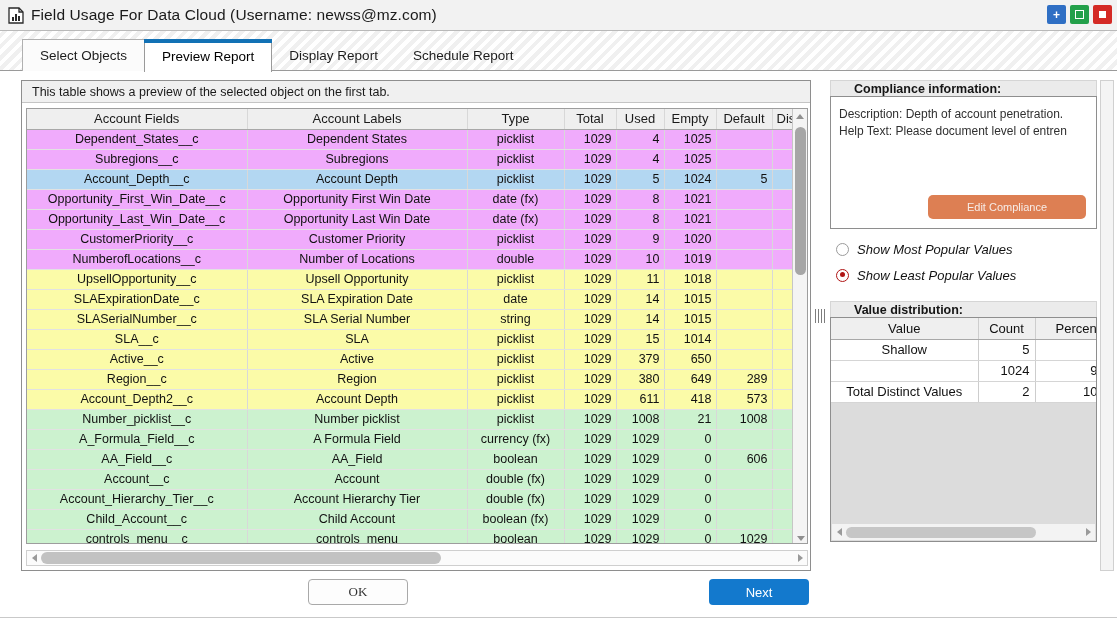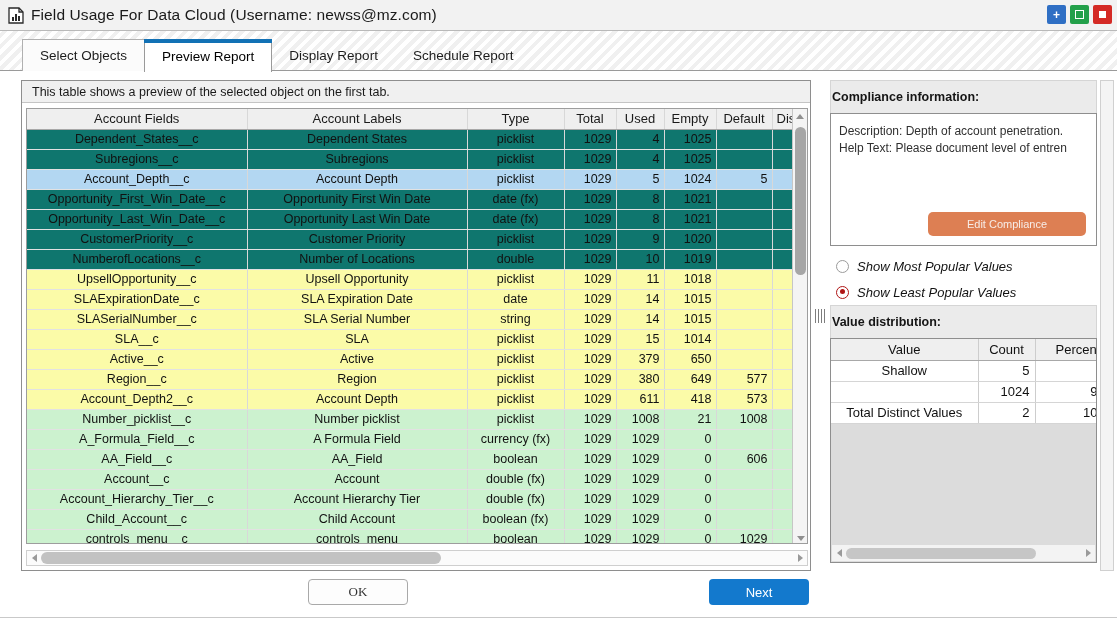--- a/index.html
+++ b/index.html
@@ -91,21 +91,21 @@
     border-right: 1px solid #d8d8d8;
     border-bottom: 1px solid #e2e2e2;
     padding: 0 4px; color: #111; overflow: hidden; white-space: nowrap;
   }
   table.grid th {
     background: #efefef; border-bottom: 1px solid #a8a8a8;
     text-align: center; color: #1a1a1a; font-size: 13px;
   }
   td.c { text-align: center; }
   td.r { text-align: right; padding-right: 7px; }
-  tr.pink td { background: #0f766e; }
+  tr.pink td { background: #f0abfc; }
   tr.yellow td { background: #fbfba8; }
   tr.green td { background: #ccf2cf; }
   tr.sel td { background: #b3d7f2; }
 
   
   .vsb {
     position: absolute; right: 0; top: 0; width: 15px; height: 436px;
     background: #f4f4f4; border-left: 1px solid #c6c6c6;
   }
   .vsb .arrow { height: 14px; display: flex; align-items: center; justify-content: center; }
@@ -132,22 +132,22 @@
     position: absolute; left: 815px; top: 305px; width: 10px; height: 22px;
     display: flex; align-items: center; justify-content: center; gap: 2px;
   }
   .divider i { display: block; width: 1px; height: 14px; background: #7d7d7d; }
 
   
   .rightpanel {
     position: absolute; left: 830px; top: 80px; width: 267px; height: 491px;
   }
   .sect-label {
-    height: 33px; background: #ebebeb; display: flex; align-items: center;
-    padding-left: 1px; font-size: 12.5px; color: #151515; font-weight: bold;
+    height: 16px; background: #ebebeb; display: flex; align-items: center;
+    padding-left: 23px; font-size: 12.5px; color: #151515; font-weight: bold;
     border: 1px solid #d5d5d5; border-bottom: none;
   }
   .compbox {
     position: relative; height: 133px; background: #fff;
     border: 1px solid #8e8e8e; padding: 9px 8px;
   }
   .comp-line { font-size: 12px; color: #303030; line-height: 17px; white-space: nowrap; overflow: hidden; }
   .editbtn {
     position: absolute; right: 10px; bottom: 9px; width: 158px; height: 24px;
     background: #dd7f53; border: none; border-radius: 5px;
@@ -161,21 +161,21 @@
     border: 1.5px solid #9b9b9b; background: #fff; margin-left: 6px; margin-right: 8px;
     flex: none; position: relative;
   }
   .rdot.on { border-color: #b01515; }
   .rdot.on::after {
     content: ""; position: absolute; left: 2.5px; top: 2.5px;
     width: 5px; height: 5px; border-radius: 50%; background: #b01515;
   }
   .radio-row span { font-size: 13px; color: #121212; }
 
-  .vd-label { }
+  .vd-label { margin-top: 13px; }
   .vdbox {
     position: relative; height: 225px; background: #dcdcdc;
     border: 1px solid #8e8e8e; overflow: hidden;
   }
   table.vd { border-collapse: collapse; width: 290px; table-layout: fixed; background:#fff; }
   table.vd th, table.vd td {
     height: 21px; font-size: 13px; font-weight: normal;
     border-right: 1px solid #cdcdcd; border-bottom: 1px solid #d5d5d5;
     padding: 0 5px; color: #111; white-space: nowrap; overflow: hidden;
   }
@@ -402,21 +402,21 @@
             <td class="r"></td>
             <td class="r"></td>
           </tr>
           <tr class="yellow">
             <td class="c">Region__c</td>
             <td class="c">Region</td>
             <td class="c">picklist</td>
             <td class="r">1029</td>
             <td class="r">380</td>
             <td class="r">649</td>
-            <td class="r">577</td>
+            <td class="r">289</td>
             <td class="r"></td>
           </tr>
           <tr class="yellow">
             <td class="c">Account_Depth2__c</td>
             <td class="c">Account Depth</td>
             <td class="c">picklist</td>
             <td class="r">1029</td>
             <td class="r">611</td>
             <td class="r">418</td>
             <td class="r">573</td>

